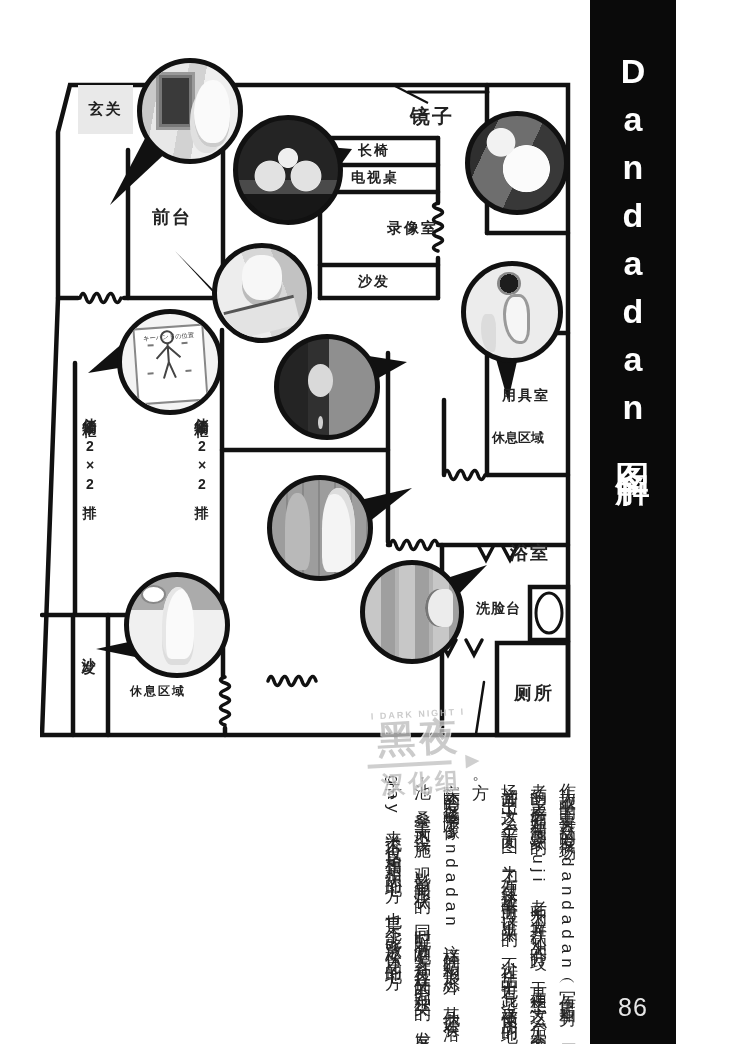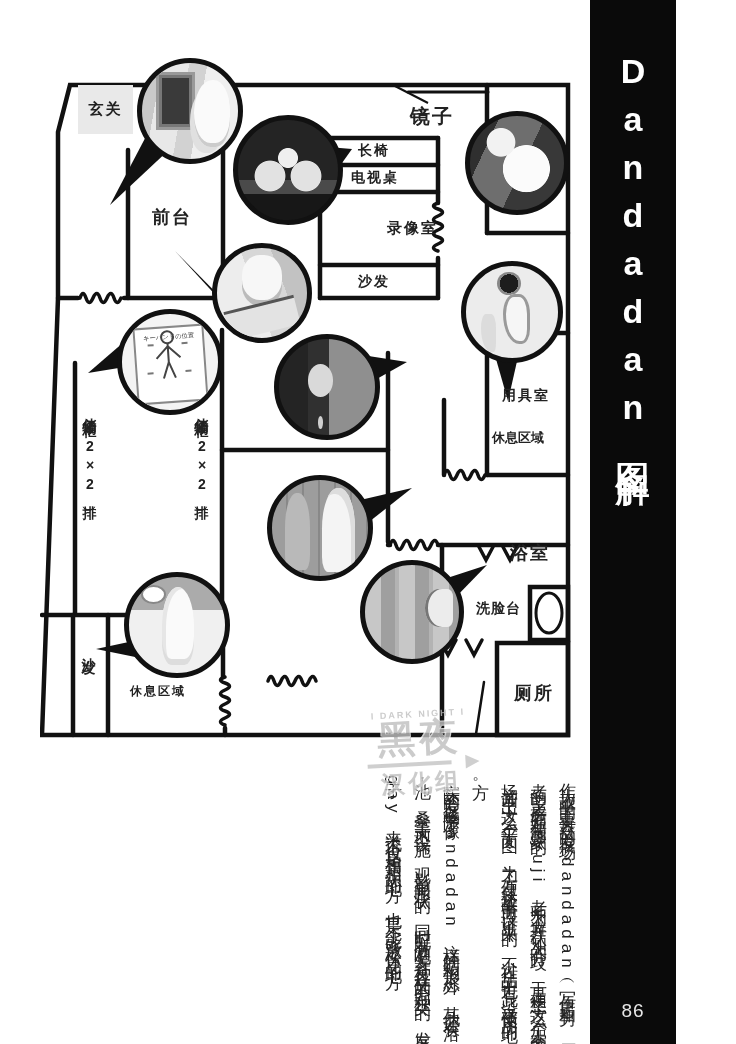--- a/index.html
+++ b/index.html
@@ -81,21 +81,21 @@
   #article{position:absolute;left:26px;top:770px;width:556px;height:270px;z-index:4;
       writing-mode:vertical-rl;font-size:17px;line-height:29px;letter-spacing:5px;color:#222;}
   #article p{margin:0;padding:0;}
 
   
   #sidebar{position:absolute;left:590px;top:0;width:86px;height:1044px;background:#0a0a0a;z-index:6;}
   #sidebar-title{position:absolute;left:50%;top:52px;transform:translateX(-50%);
       writing-mode:vertical-rl;text-orientation:upright;color:#fff;font-size:34px;font-weight:bold;
       letter-spacing:10px;white-space:nowrap;}
   #page-number{position:absolute;bottom:22px;left:50%;transform:translateX(-50%);
-      color:#e6e6e6;font-size:19px;letter-spacing:1px;}
+      color:#e6e6e6;font-size:25px;letter-spacing:1px;}
 </style>
 </head>
 <body>
 
 <div id="page">
 
   <div id="plan">
     <svg width="545" height="705" viewBox="0 0 545 705">
       <g stroke="#111" stroke-width="4.5" fill="none" stroke-linecap="round">
 

